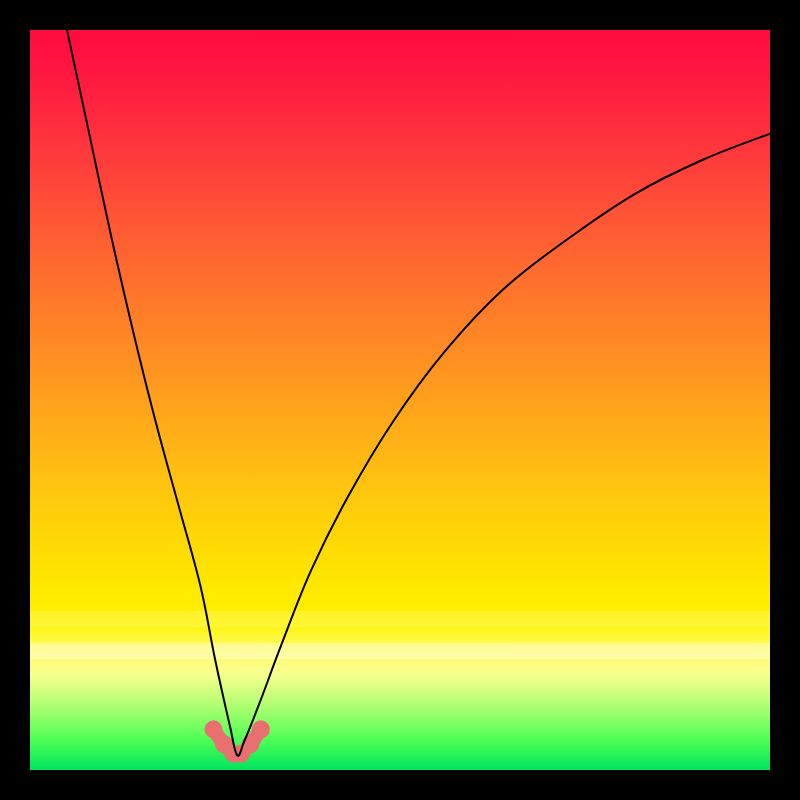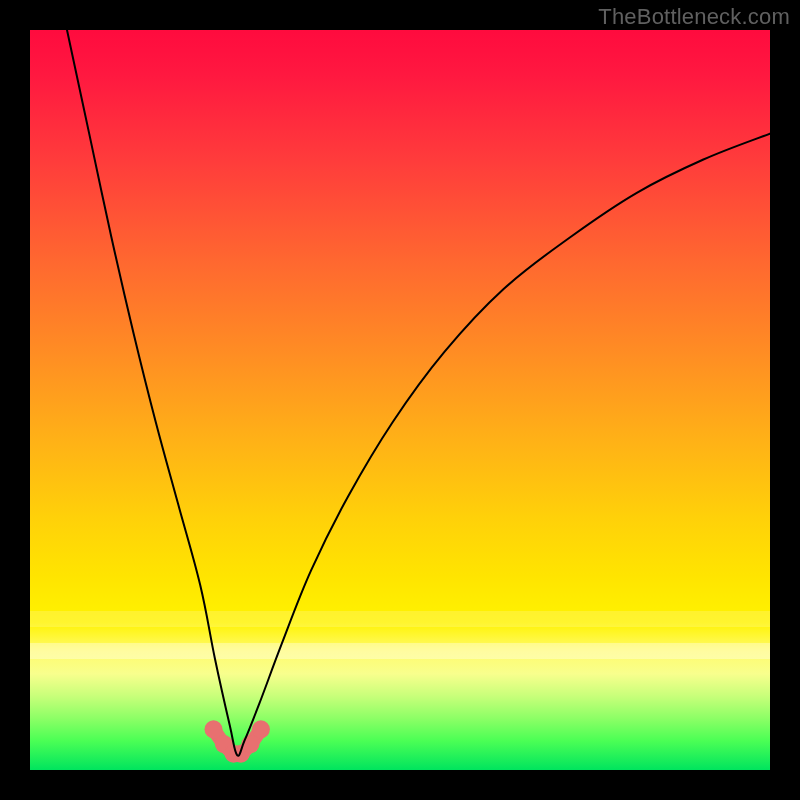--- a/index.html
+++ b/index.html
@@ -116,14 +116,13 @@
             <circle cx="210.9" cy="723.7" r="9" class="marker-dot"></circle>
             <circle cx="220.5" cy="714.1" r="9" class="marker-dot"></circle>
             <circle cx="230.9" cy="699.3" r="9" class="marker-dot"></circle>
           </g>
       </g>
 
       <path id="curve-path" class="curve" d="M 37.0 0.0 C 41.0 18.6, 51.2 66.3, 59.2 103.6 C 67.2 140.9, 73.4 171.2, 81.4 207.2 C 89.4 243.2, 95.6 270.1, 103.6 303.4 C 111.6 336.7, 117.8 361.6, 125.8 392.2 C 133.8 422.8, 140.0 444.3, 148.0 473.6 C 156.0 502.9, 163.5 527.0, 170.2 555.0 C 176.9 583.0, 179.7 603.7, 185.0 629.0 C 190.3 654.3, 195.8 678.3, 199.8 695.6 C 203.8 712.9, 204.5 722.5, 207.2 725.2 C 209.9 727.9, 210.6 719.7, 214.6 710.4 C 218.6 701.1, 222.7 690.7, 229.4 673.4 C 236.1 656.1, 242.3 638.2, 251.6 614.2 C 260.9 590.2, 269.2 566.8, 281.2 540.2 C 293.2 513.6, 303.5 492.8, 318.2 466.2 C 332.9 439.6, 345.3 418.2, 362.6 392.2 C 379.9 366.2, 394.4 345.9, 414.4 321.9 C 434.4 297.9, 451.0 279.6, 473.6 259.0 C 496.2 238.4, 516.2 224.5, 540.2 207.2 C 564.2 189.9, 582.8 176.8, 606.8 162.8 C 630.8 148.8, 649.4 140.2, 673.4 129.5 C 697.4 118.8, 728.0 108.3, 740.0 103.6"></path>
     </svg>
   </div>
 
-  <div class="watermark">TheBottleneck.com</div>
 </div>
 
 </body></html>

